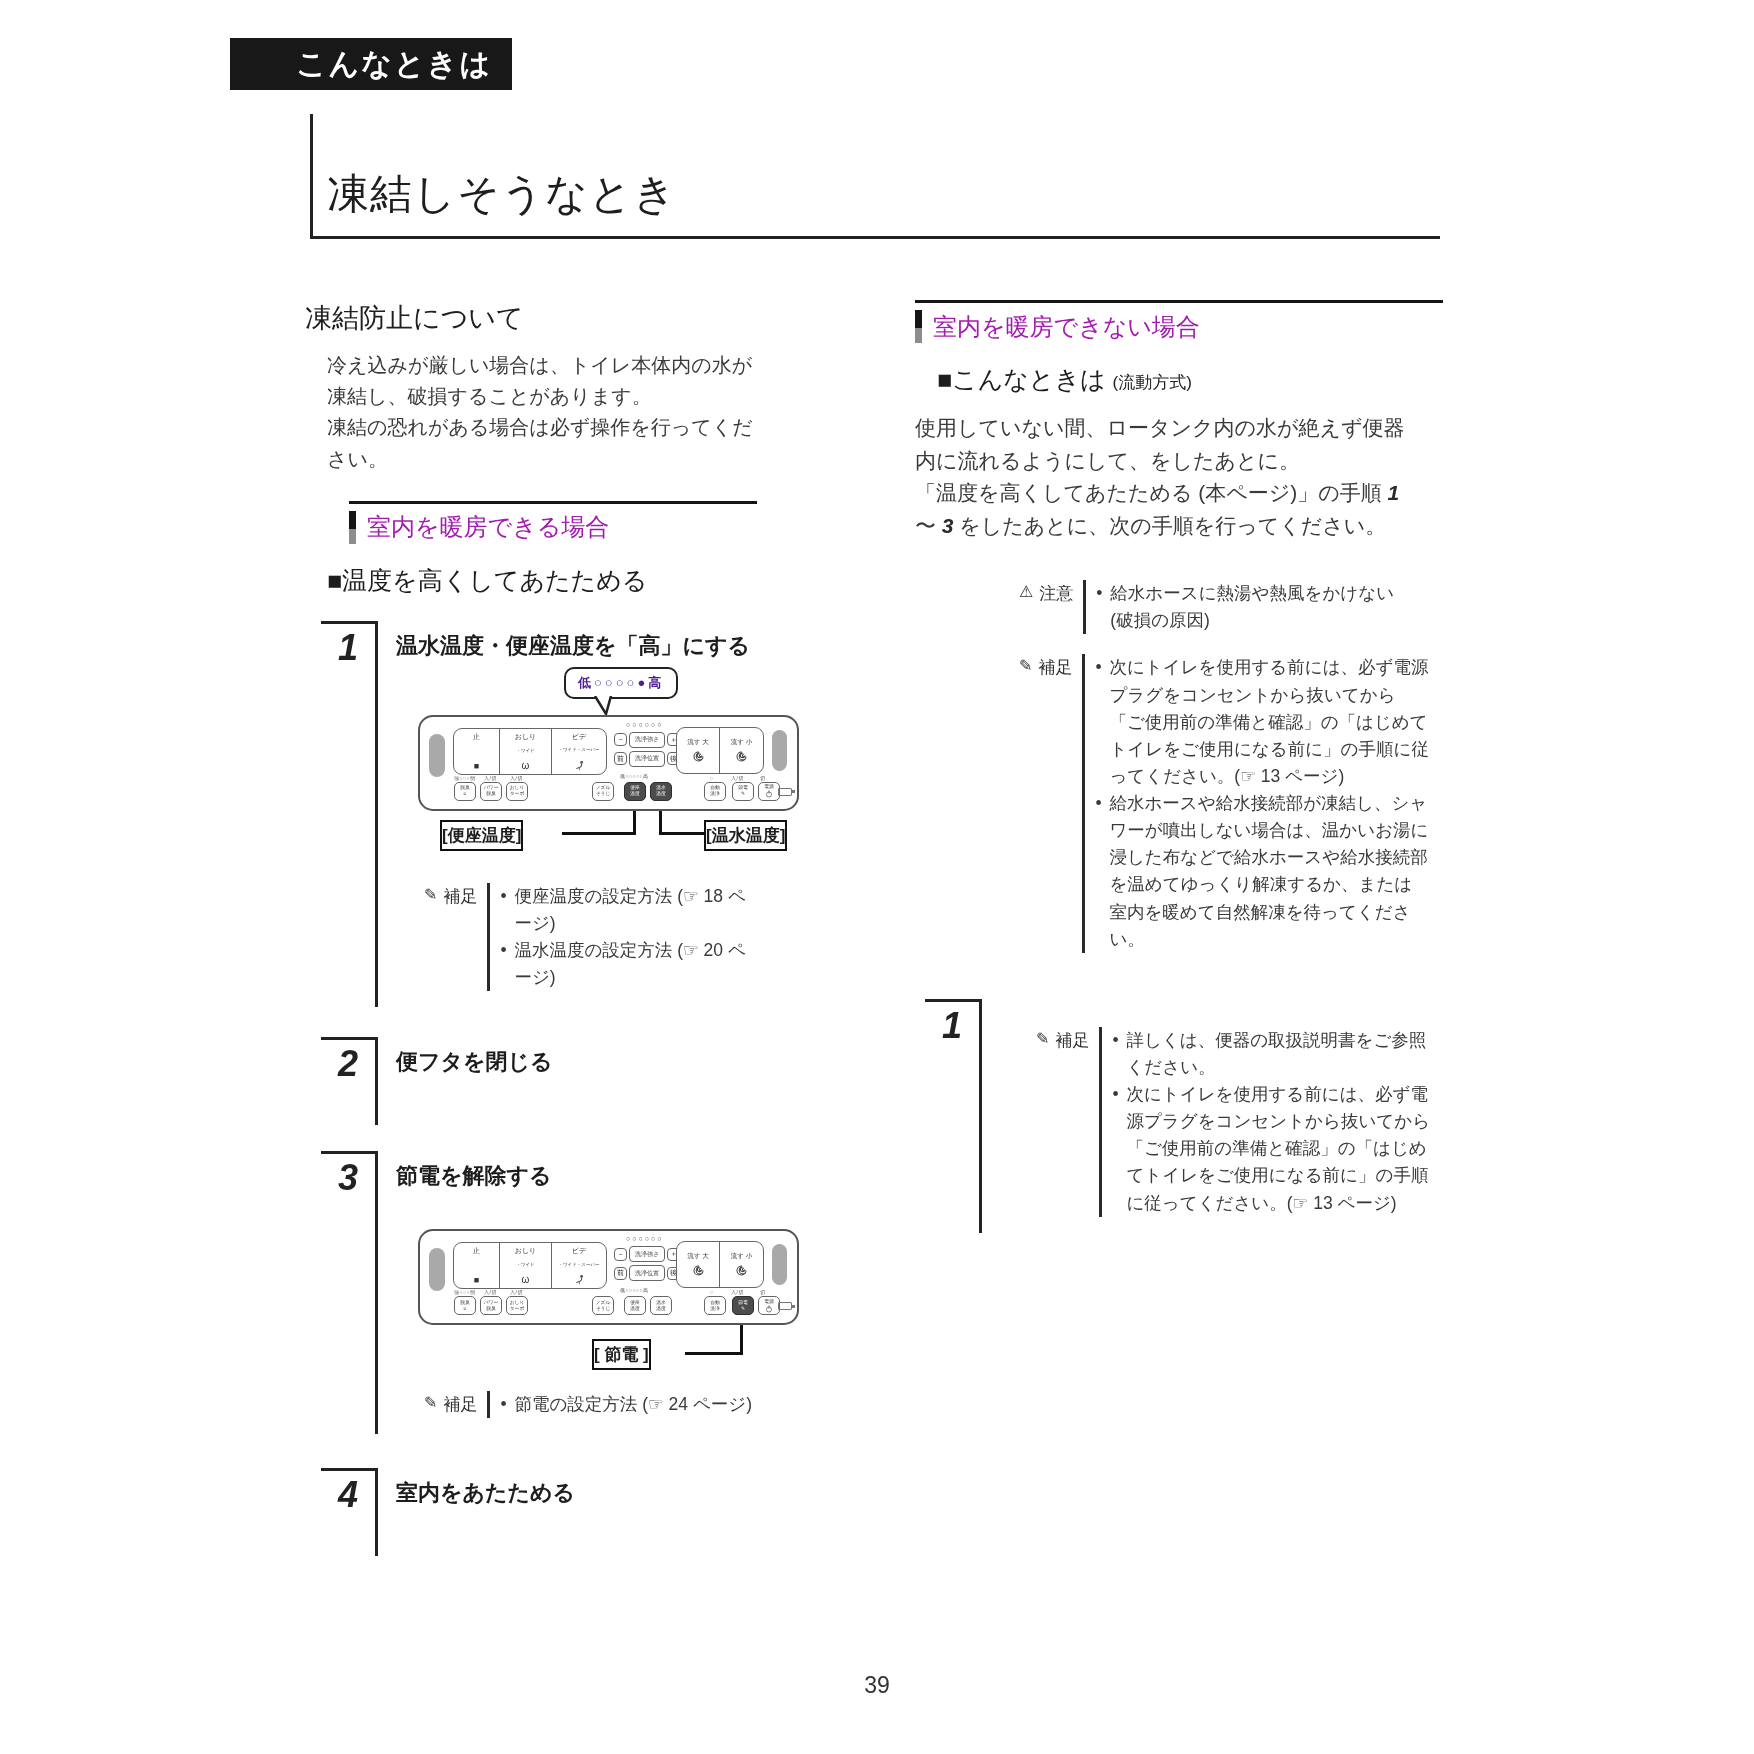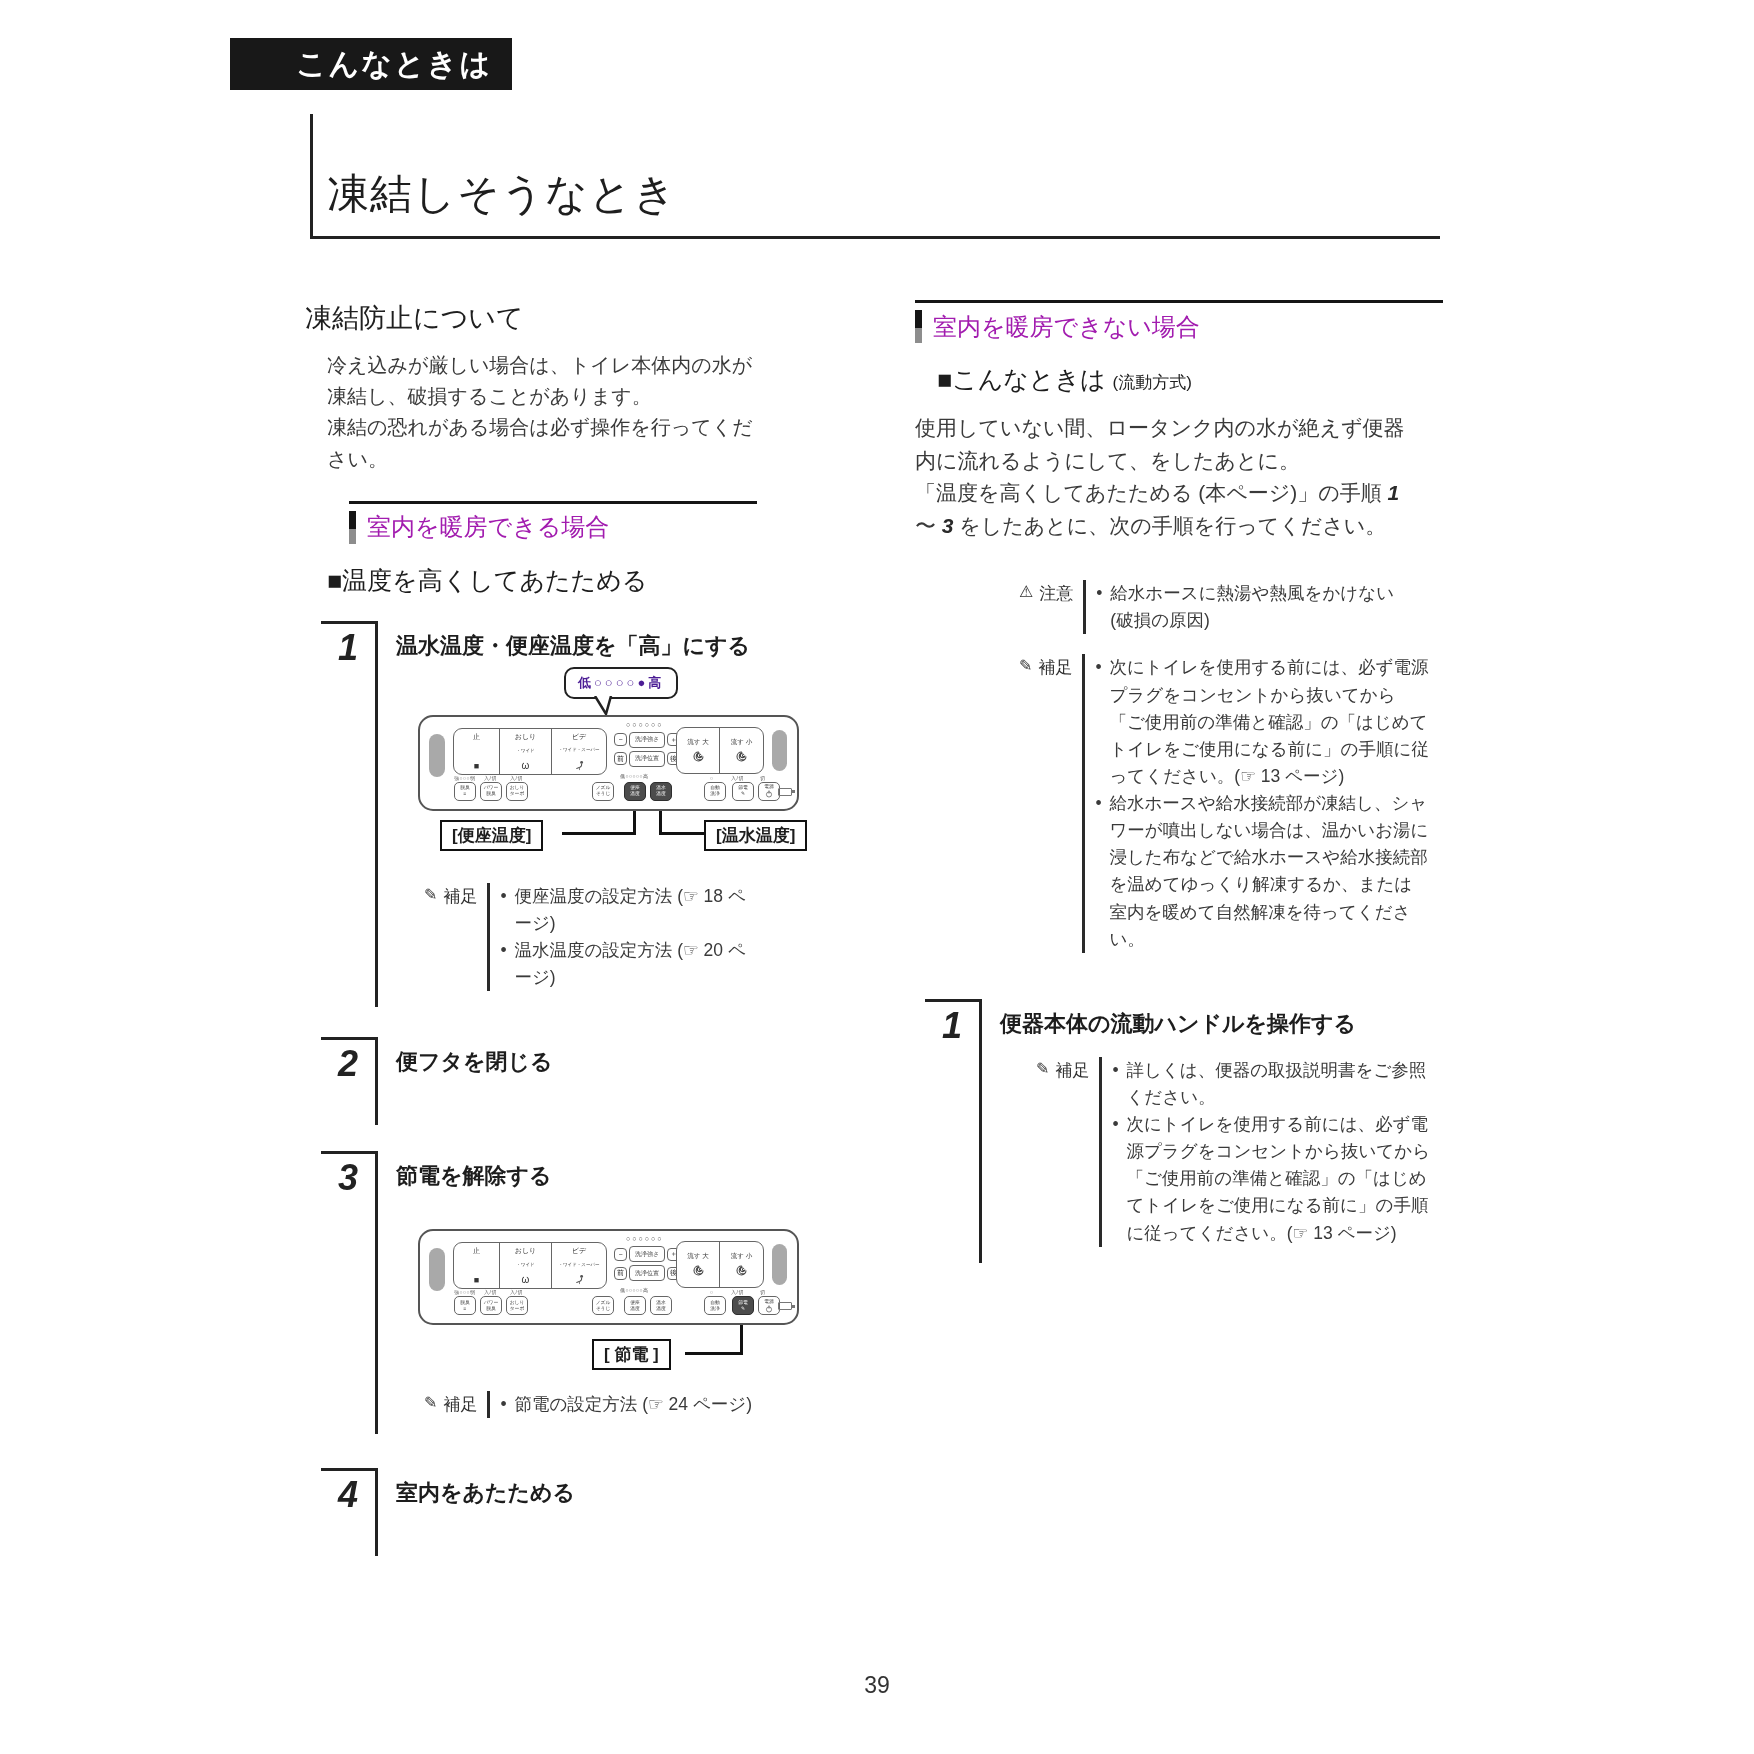--- a/index.html
+++ b/index.html
@@ -50,21 +50,21 @@
   .note-list li::before{content:"•";position:absolute;left:0;}
   .note-list li.cont::before{content:"";}
 
   
   .bubble-wrap{position:relative;width:fit-content;margin:6px 0 0 168px;}
   .bubble{display:inline-block;border:2.5px solid #222;border-radius:10px;padding:5px 12px;
     font-size:13px;font-weight:600;letter-spacing:3px;color:#4c1d95;background:#fff;}
   .bubble-ptr{position:absolute;left:26px;bottom:-17px;}
   .cal-area{position:relative;}
   .cline{position:absolute;background:#111;}
-  .cobox{position:absolute;border:2.5px solid #111;background:#fff;padding:2px 10px;
+  .cobox{position:absolute;border:2.5px solid #111;background:#fff;padding:2px 0;
     font-size:17px;font-weight:700;color:#1d1d1d;white-space:nowrap;}
 
   
   .rpanel{position:relative;width:377px;height:92px;border:2px solid #555;border-radius:15px;
     background:#fff;margin:16px 0 0 22px;}
   .rp-abs{position:absolute;}
   .rp-pill{width:16px;height:43px;background:#a9a9a9;border-radius:8px;}
   .rp-group{border:1.2px solid #666;border-radius:9px;display:flex;box-sizing:border-box;background:#fff;}
   .rp-cell{display:flex;flex-direction:column;align-items:center;justify-content:space-between;
     padding:4px 2px 3px;border-right:1px solid #666;box-sizing:border-box;color:#333;}
@@ -443,21 +443,20 @@
     <div class="note-bar"></div>
     <ul class="note-list" style="max-width:334px;">
       <li>次にトイレを使用する前には、必ず電源プラグをコンセントから抜いてから「ご使用前の準備と確認」の「はじめてトイレをご使用になる前に」の手順に従ってください。(☞ 13 ページ)</li>
       <li>給水ホースや給水接続部が凍結し、シャワーが噴出しない場合は、温かいお湯に浸した布などで給水ホースや給水接続部を温めてゆっくり解凍するか、または室内を暖めて自然解凍を待ってください。</li>
     </ul>
   </div>
 
   <div class="step" style="margin-top:46px;margin-left:10px;">
     <div class="step-num">1</div>
     <div class="step-body">
-      <div class="step-title">便器本体の流動ハンドルを操作する</div>
       <div class="note" style="margin:18px 0 0 36px;">
         <div class="note-label">
           <span class="note-icon">✎</span>
           <span>補足</span>
         </div>
         <div class="note-bar"></div>
         <ul class="note-list" style="max-width:334px;">
           <li>詳しくは、便器の取扱説明書をご参照ください。</li>
           <li>次にトイレを使用する前には、必ず電源プラグをコンセントから抜いてから「ご使用前の準備と確認」の「はじめてトイレをご使用になる前に」の手順に従ってください。(☞ 13 ページ)</li>
         </ul>

